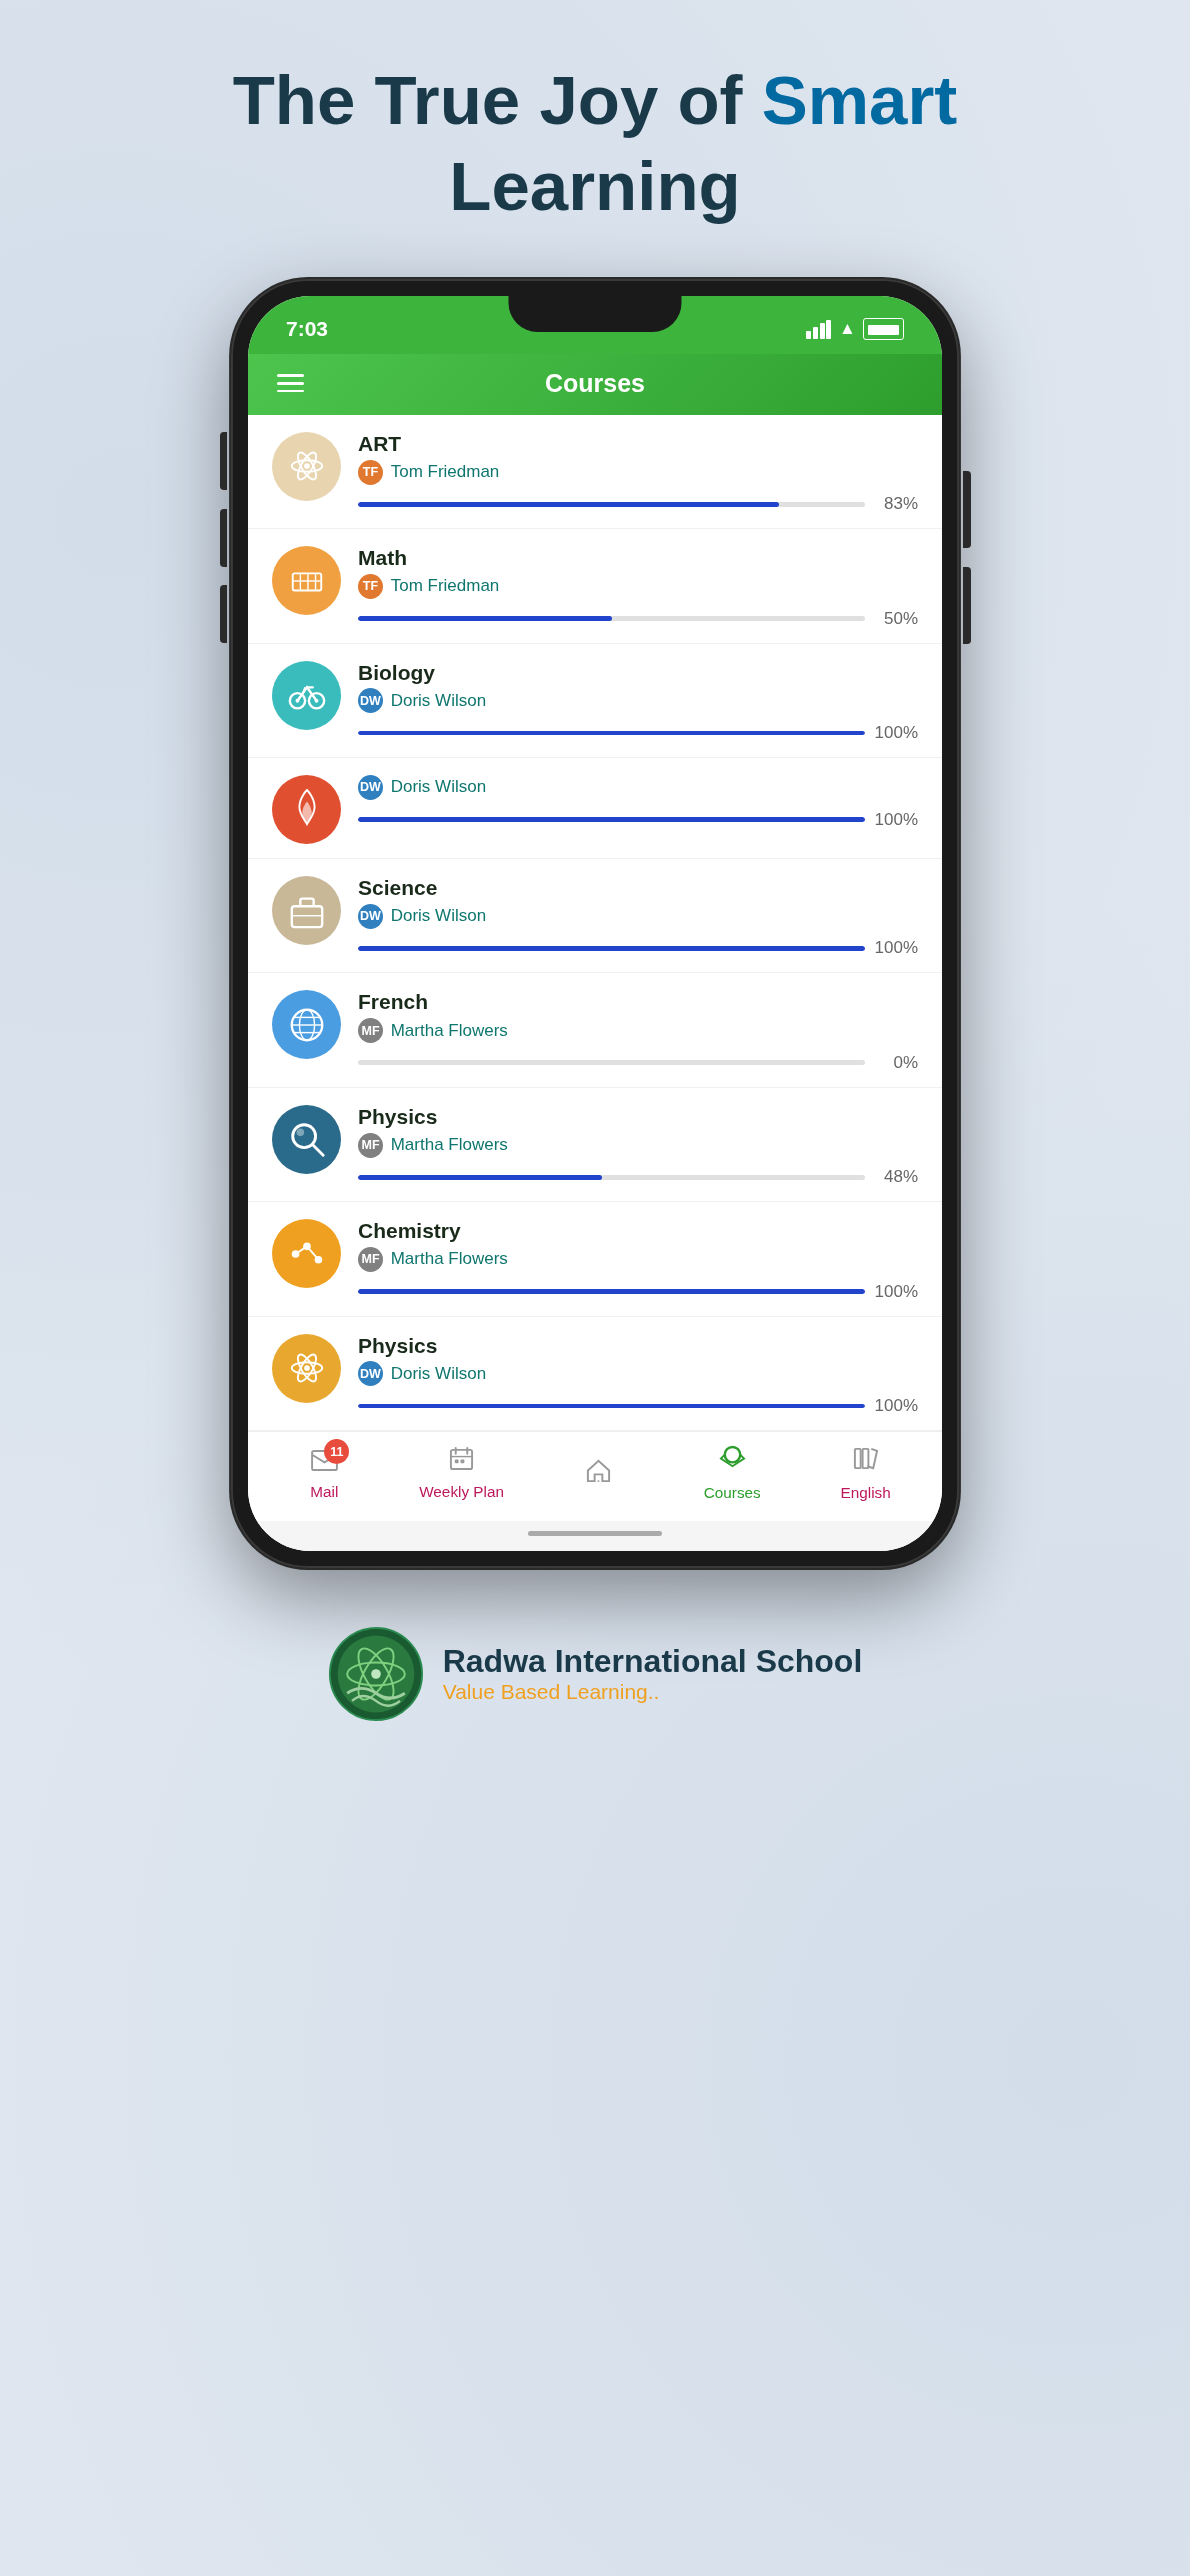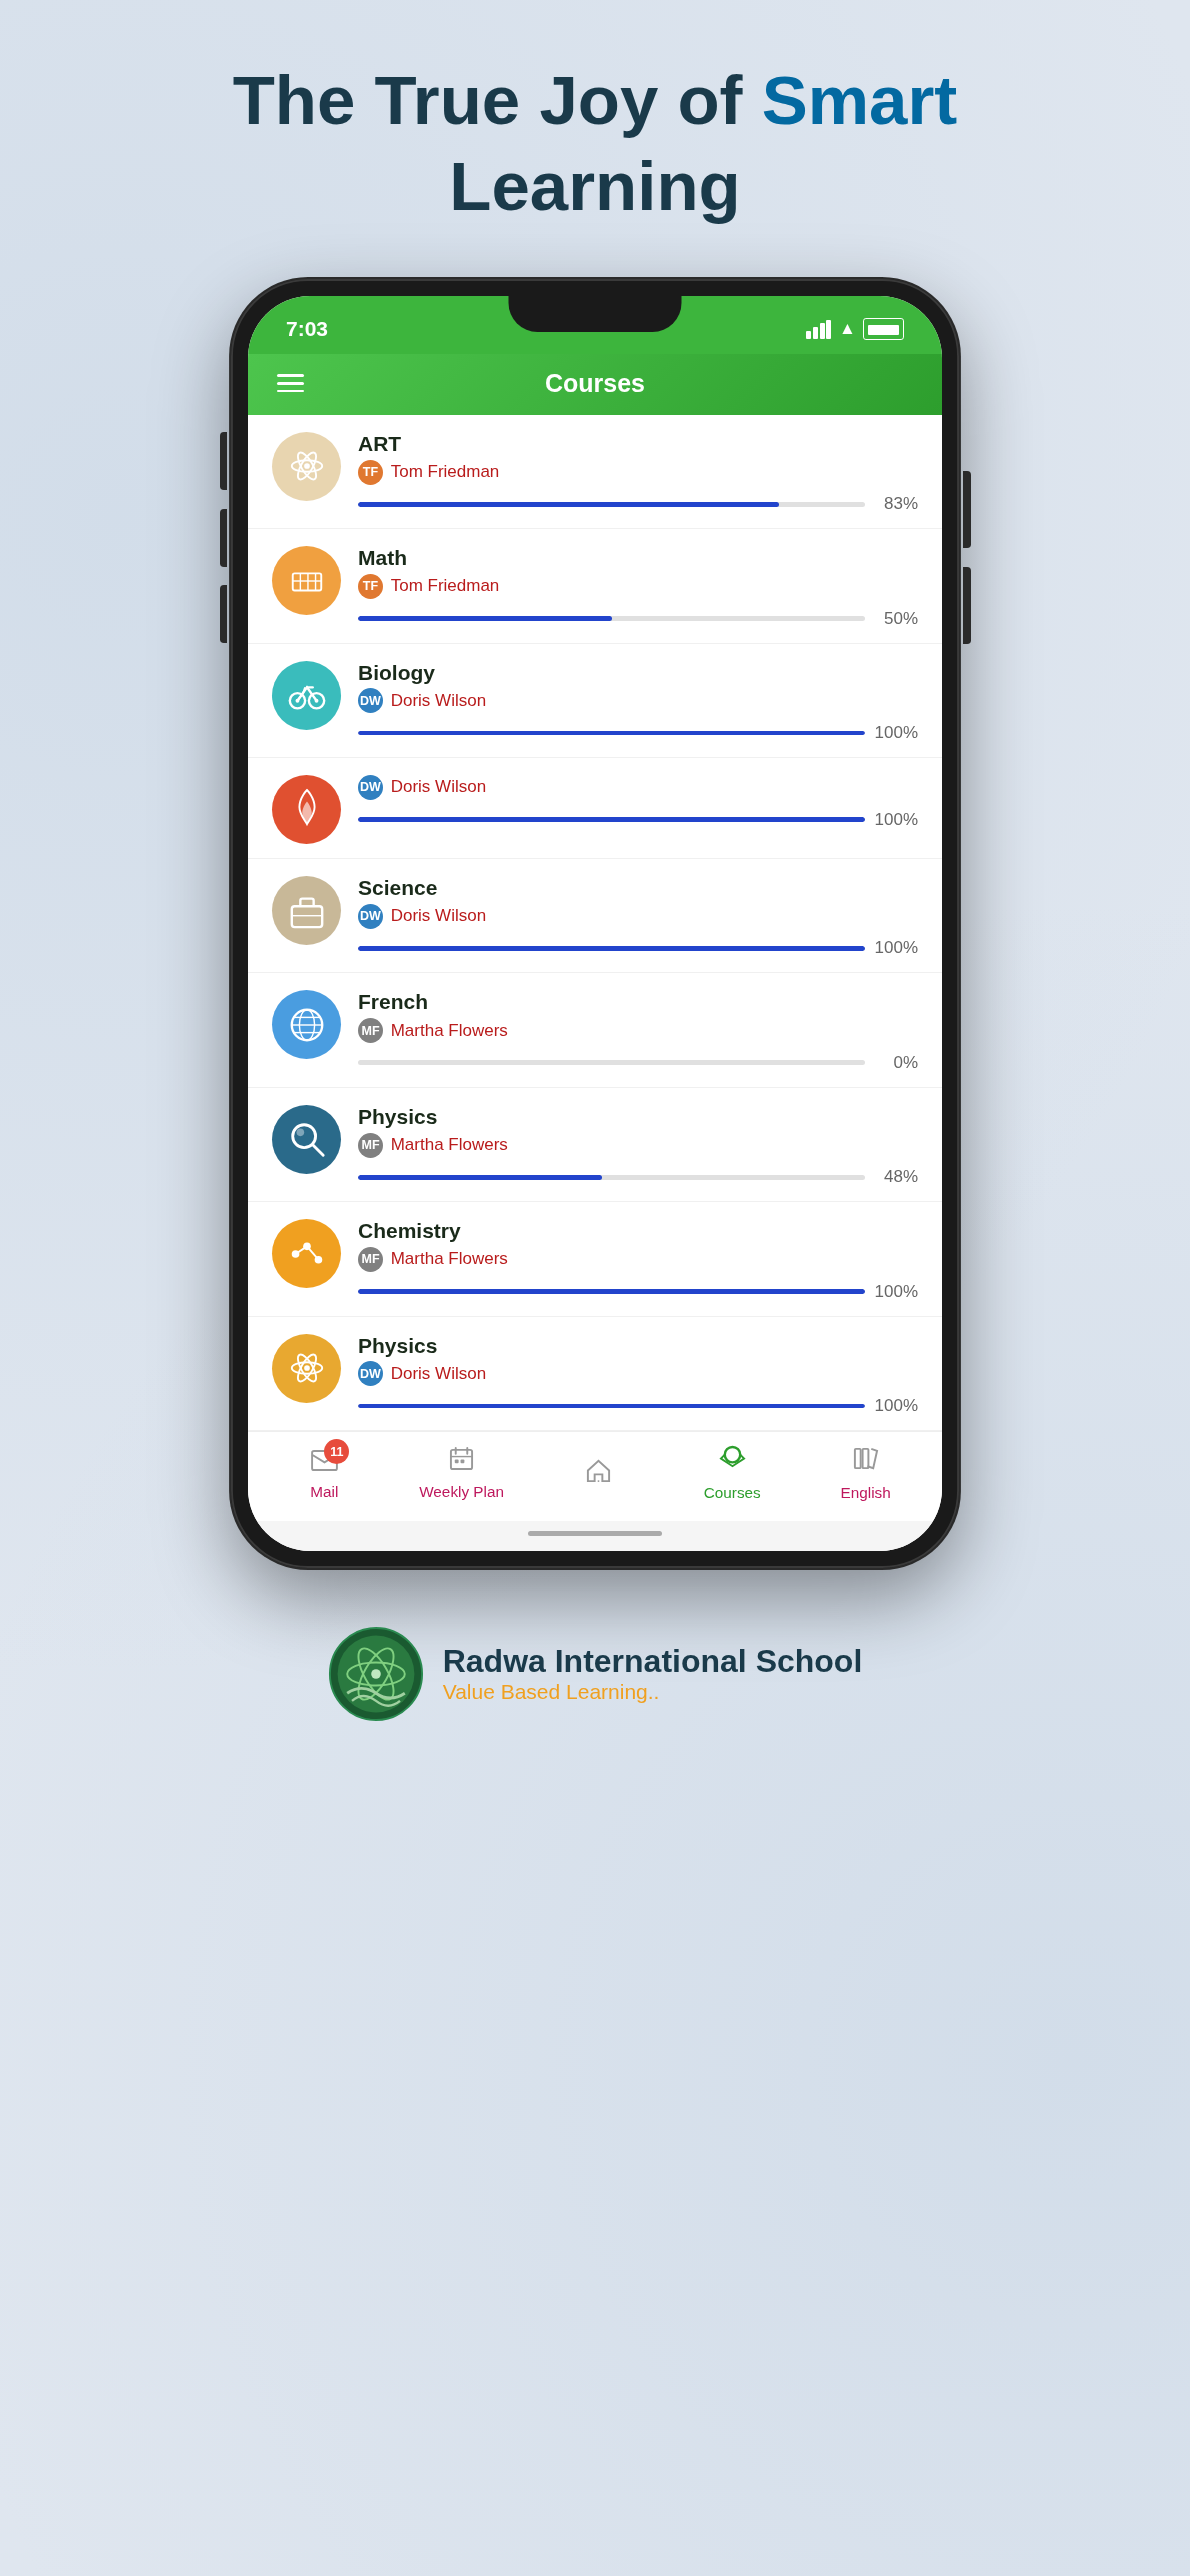--- a/index.html
+++ b/index.html
@@ -209,21 +209,21 @@
 
     .teacher-row {
       display: flex;
       align-items: center;
       gap: 7.7px;
       margin-bottom: 9.6px;
     }
 
     .teacher-name {
       font-size: 17px;
-      color: #b91c1c;
+      color: #0f766e;
     }
 
     .progress-row {
       display: flex;
       align-items: center;
       gap: 9.6px;
     }
 
     .progress-bar-bg {
       flex: 1;

